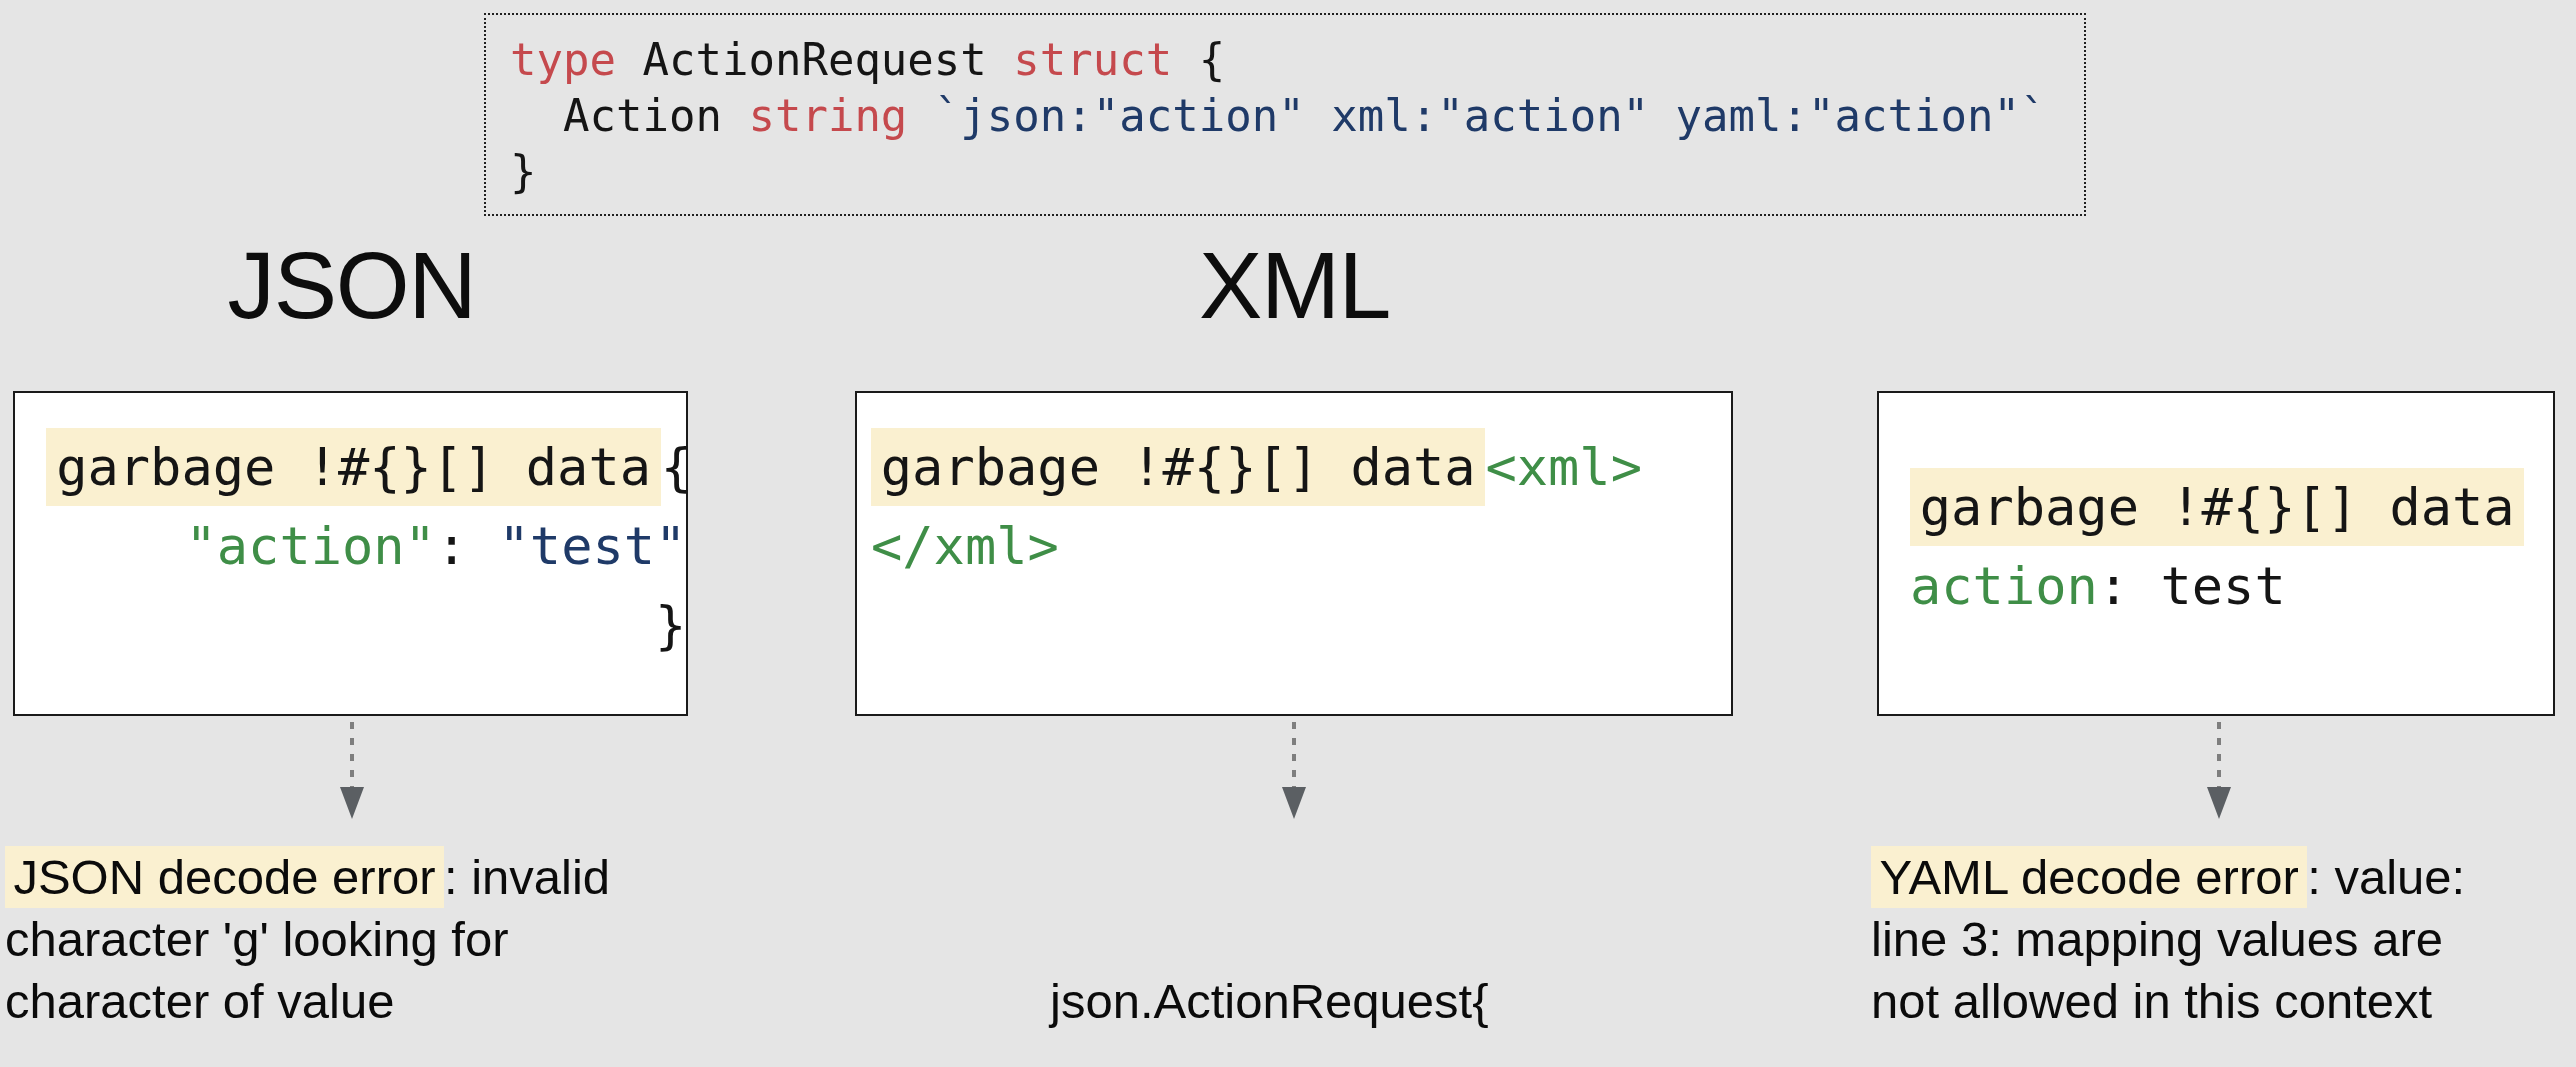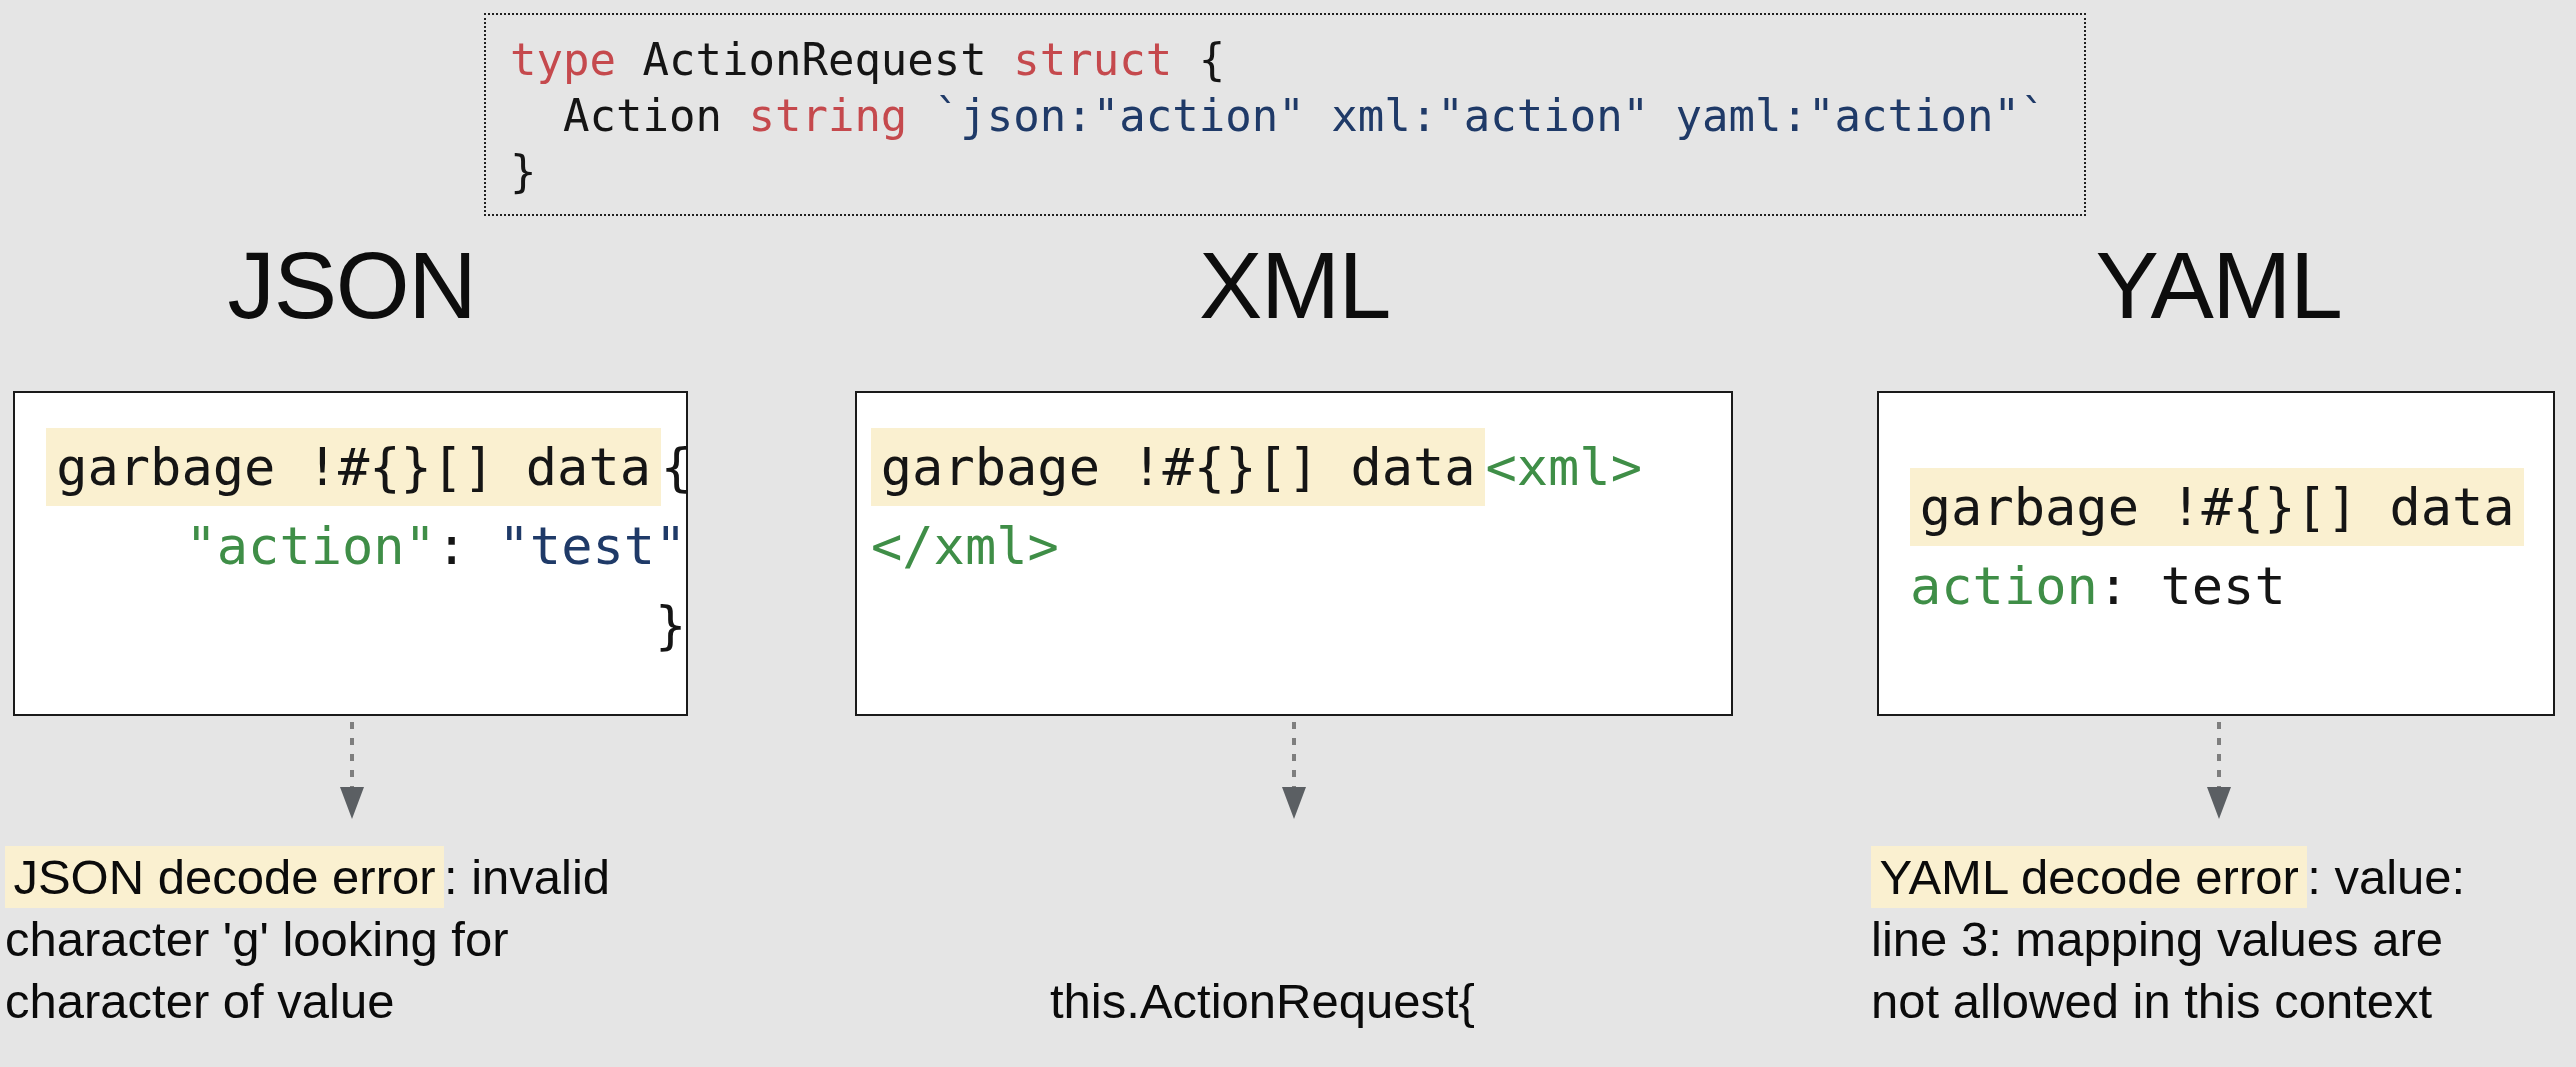--- a/index.html
+++ b/index.html
@@ -128,21 +128,20 @@
 <div id="canvas">
 
   <div class="struct-box">
     <div class="code-line"><span class="tok-red">type</span><span> ActionRequest </span><span class="tok-red">struct</span><span> {</span></div>
     <div class="code-line"><span>  Action </span><span class="tok-red">string</span><span> </span><span class="tok-navy">`json:"action" xml:"action" yaml:"action"`</span></div>
     <div class="code-line"><span>}</span></div>
   </div>
 
   <div class="heading" id="heading-xml">XML</div>
   <div class="heading" id="heading-json">JSON</div>
-  <div class="heading" id="heading-yaml">YAML</div>
 
   <div class="code-box" id="box-json">
     <div class="code-line"><span class="code-hl">garbage !#{}[] data</span><span>{</span></div>
     <div class="code-line"><span>   </span><span class="tok-green">"action"</span><span>: </span><span class="tok-navy">"test"</span></div>
     <div class="code-line"><span>}</span></div>
   </div>
 
   <div class="code-box" id="box-xml">
     <div class="code-line"><span class="code-hl">garbage !#{}[] data</span><span class="tok-green">&lt;xml&gt;</span></div>
     <div class="code-line"><span class="tok-green">&lt;/xml&gt;</span></div>
@@ -166,21 +165,21 @@
     <div class="arrow-head"></div>
   </div>
 
   <div class="result" id="result-json">
     <div class="line"><span class="result-hl">JSON decode error</span><span>: invalid</span></div>
     <div class="line">character 'g' looking for</div>
     <div class="line">character of value</div>
   </div>
 
   <div class="result" id="result-xml">
-    <div class="line">this.ActionRequest{</div>
+    <div class="line">json.ActionRequest{</div>
     
     
   </div>
 
   <div class="result" id="result-yaml">
     <div class="line"><span class="result-hl">YAML decode error</span><span>: value:</span></div>
     <div class="line">line 3: mapping values are</div>
     <div class="line">not allowed in this context</div>
   </div>
 

